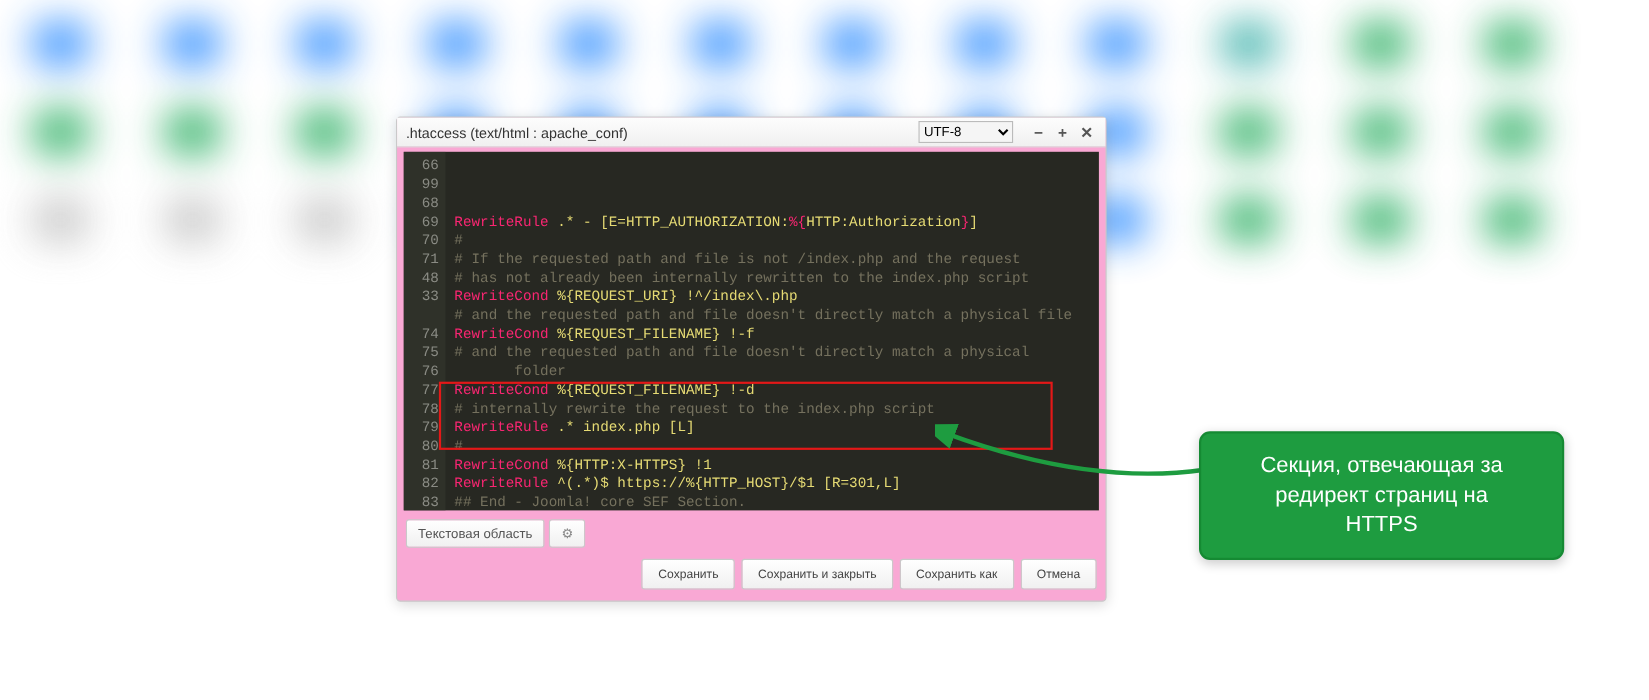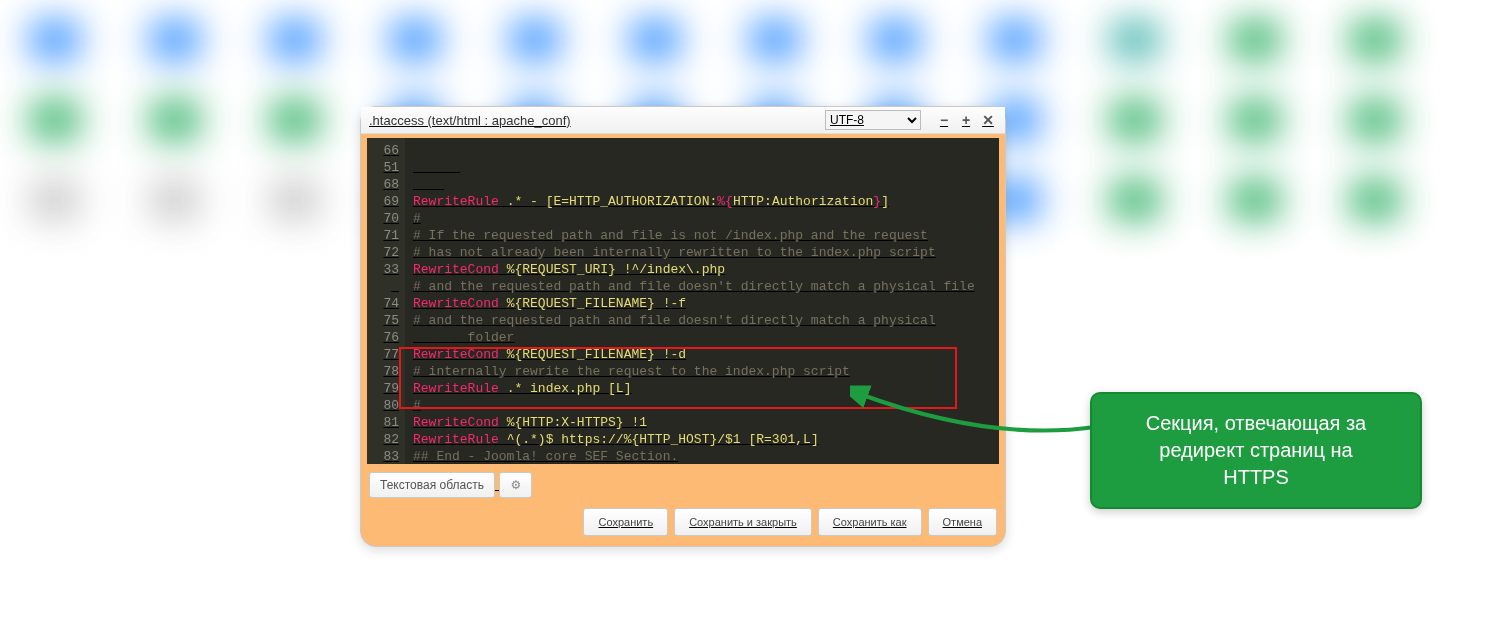--- a/index.html
+++ b/index.html
@@ -29,42 +29,41 @@
   .bg .green { background: #27ae60; }
   .bg .gray { background: #c5c5c5; }
   .bg .teal { background: #3db1aa; }
 
   
   .editor-window {
     position: absolute;
     top: 106px;
     left: 360px;
     width: 644px;
-    background: #fdba74;
+    background: #f9a8d4;
     border: 1px solid #c9c9c9;
-    border-radius: 16px;
+    border-radius: 4px;
     box-shadow: 0 3px 12px rgba(0,0,0,0.15);
     z-index: 10;
-    text-decoration: underline;
   }
   .titlebar {
     display: flex;
     align-items: center;
     height: 26px;
     padding: 0 8px;
     font-size: 13px;
     color: #333;
     border-bottom: 1px solid #ddd;
     background: linear-gradient(#fdfdfd,#f0f0f0);
   }
   .titlebar .title { flex: 1; }
   .titlebar select {
     font-size: 12px;
     height: 20px;
-    width: 96px;
+    width: 86px;
     border: 1px solid #bbb;
     background: #f5f5f5;
     margin-right: 10px;
   }
   .titlebar .winbtn {
     width: 18px; height: 18px;
     display: flex; align-items: center; justify-content: center;
     font-weight: bold;
     color: #555;
     cursor: pointer;
@@ -225,26 +224,26 @@
       <option>UTF-8</option>
     </select>
     <span class="winbtn">−</span>
     <span class="winbtn">+</span>
     <span class="winbtn">✕</span>
   </div>
 
   <div class="editor">
     <div class="gutter" id="gutter">
         <div>66</div>
-        <div>51</div>
+        <div>99</div>
         <div>68</div>
         <div>69</div>
         <div>70</div>
         <div>71</div>
-        <div>72</div>
+        <div>48</div>
         <div>33</div>
         <div>&nbsp;</div>
         <div>74</div>
         <div>75</div>
         <div>76</div>
         <div>77</div>
         <div>78</div>
         <div>79</div>
         <div>80</div>
         <div>81</div>

